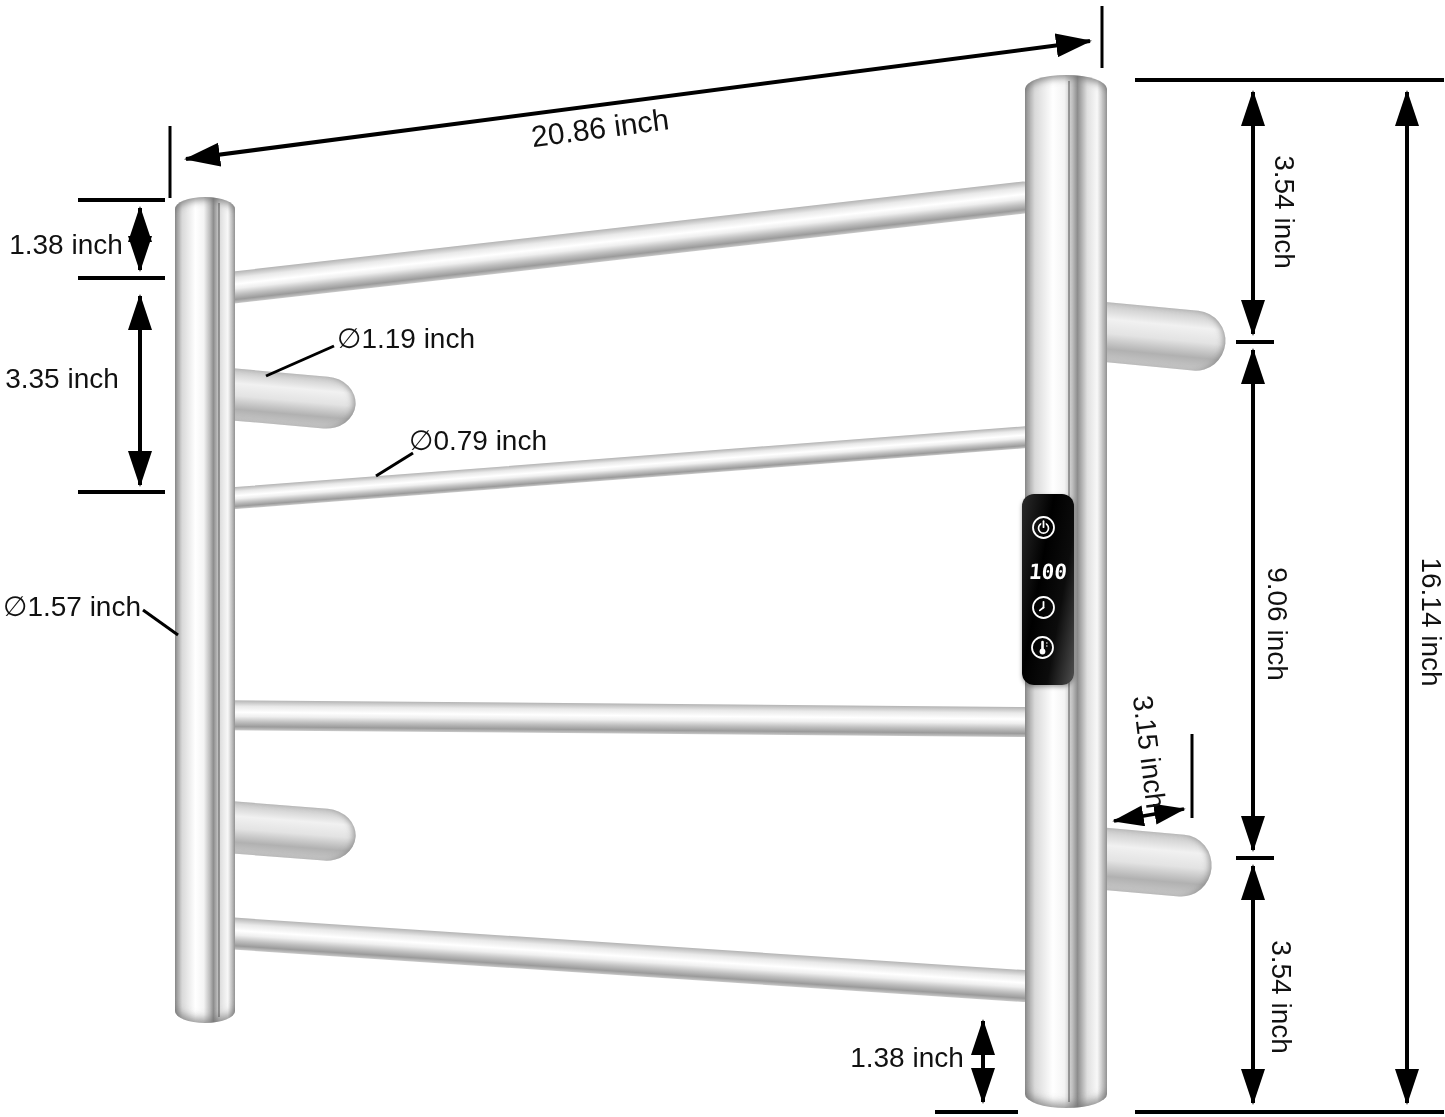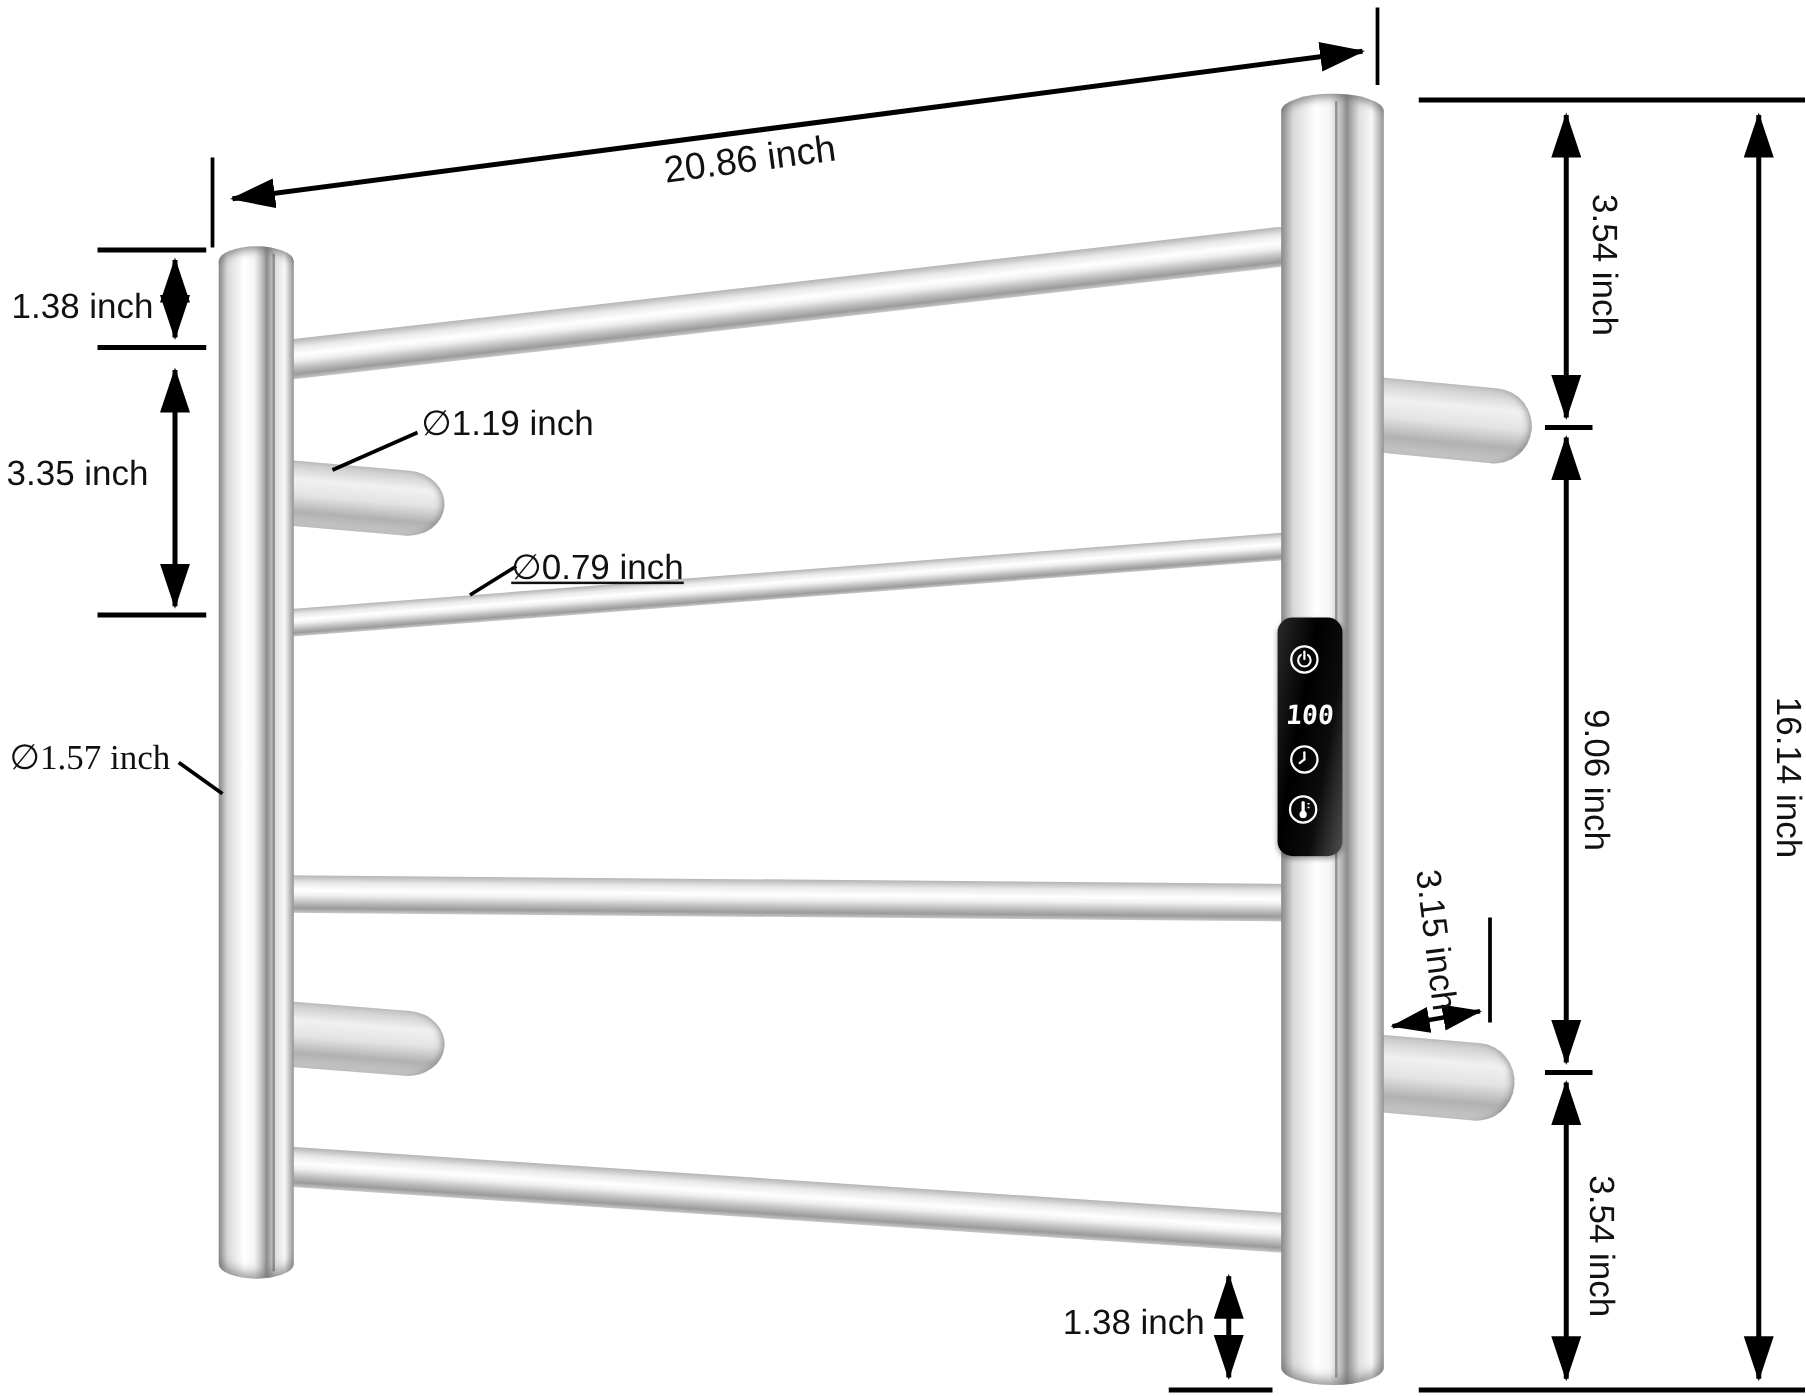--- a/index.html
+++ b/index.html
@@ -128,22 +128,22 @@
       <line x1="1114" y1="821" x2="1184" y2="809" stroke-width="3.5" marker-start="url(#ah)" marker-end="url(#ah)"></line>
 
       <line x1="983" y1="1021" x2="983" y2="1102" stroke-width="4" marker-start="url(#ah)" marker-end="url(#ah)"></line>
     </g>
   </svg>
 
   <div class="lbl tilt" style="left:600px;top:128px;">20.86 inch</div>
   <div class="lbl" style="left:66px;top:245px;">1.38 inch</div>
   <div class="lbl" style="left:62px;top:379px;">3.35 inch</div>
   <div class="lbl" style="left:406px;top:339px;">∅1.19 inch</div>
-  <div class="lbl" style="left:478px;top:454px;text-decoration:underline;">∅0.79 inch</div>
-  <div class="lbl" style="left:72px;top:607px;font-family:Liberation Serif, serif;">∅1.57 inch</div>
+  <div class="lbl" style="left:478px;top:441px;">∅0.79 inch</div>
+  <div class="lbl" style="left:72px;top:607px;">∅1.57 inch</div>
   <div class="lbl r90" style="left:1284px;top:212px;">3.54 inch</div>
   <div class="lbl r90" style="left:1277px;top:624px;">9.06 inch</div>
   <div class="lbl r90" style="left:1281px;top:997px;">3.54 inch</div>
   <div class="lbl r90" style="left:1431px;top:622px;">16.14 inch</div>
   <div class="lbl r83" style="left:1149px;top:752px;">3.15 inch</div>
   <div class="lbl" style="left:907px;top:1058px;">1.38 inch</div>
 
 </div>
 
 </body></html>

